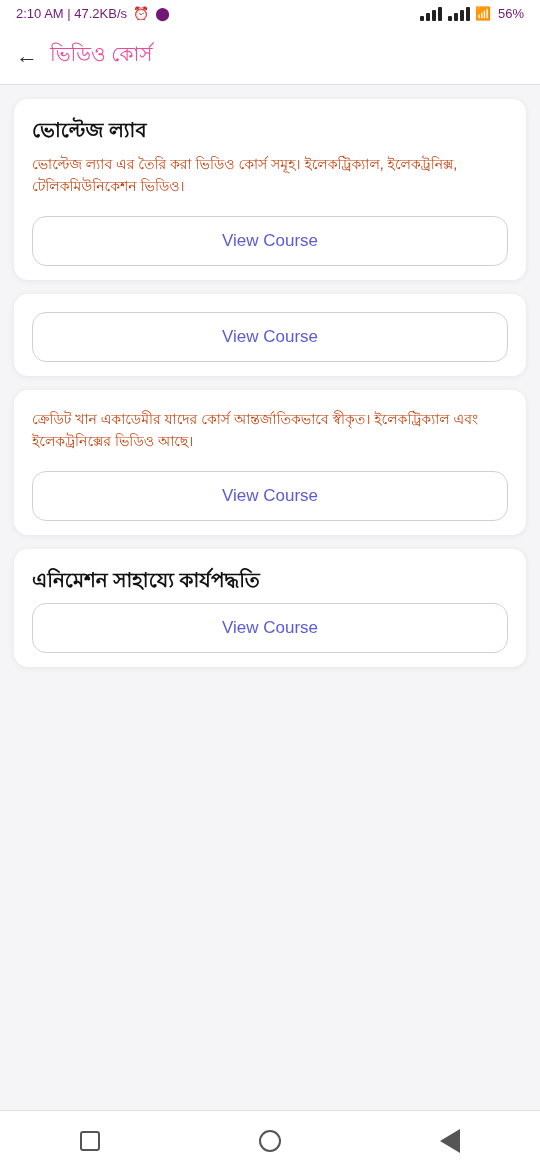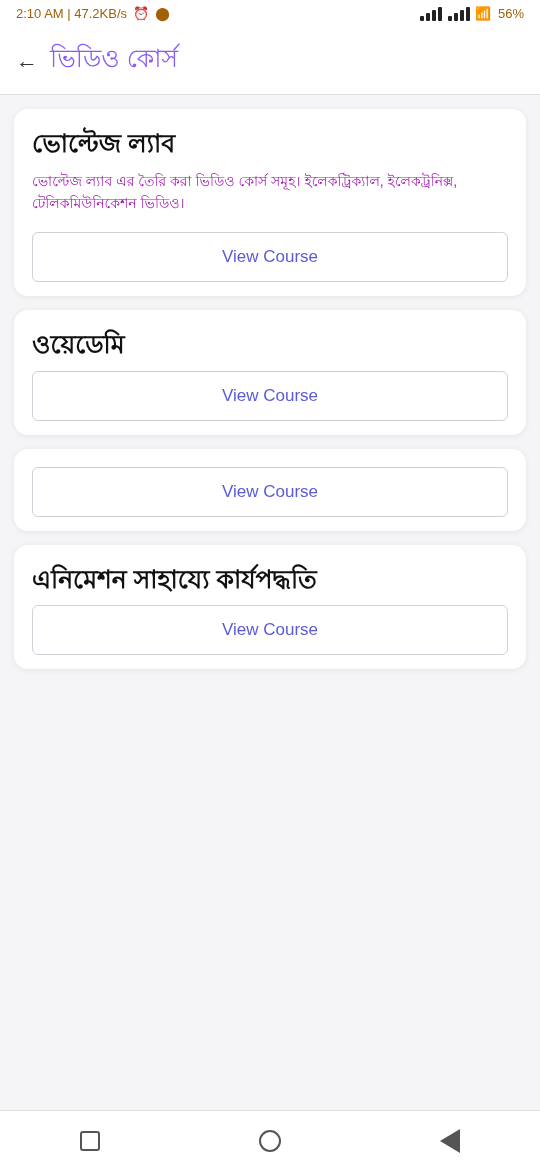--- a/index.html
+++ b/index.html
@@ -14,21 +14,21 @@
     }
 
     
     .status-bar {
       display: flex;
       justify-content: space-between;
       align-items: center;
       padding: 6px 16px;
       background: #fff;
       font-size: 13px;
-      color: #a16207;
+      color: #701a75;
     }
     .status-left { display: flex; align-items: center; gap: 6px; }
     .status-right { display: flex; align-items: center; gap: 6px; }
     .signal-bars { display: flex; gap: 2px; align-items: flex-end; }
     .bar { width: 4px; background: #222; border-radius: 1px; }
 
     
     .header {
       display: flex;
       align-items: center;
@@ -37,58 +37,58 @@
       border-bottom: 1px solid #e0e0e0;
       gap: 12px;
     }
     .back-btn {
       font-size: 22px;
       color: #333;
       cursor: pointer;
       user-select: none;
     }
     .header-title {
-      font-size: 25px;
-      color: #8b5cf6;
+      font-size: 20px;
+      color: #ec4899;
       font-weight: 500;
     }
 
     
     .content {
       padding: 14px 14px;
       display: flex;
       flex-direction: column;
       gap: 14px;
     }
 
     
     .course-card {
       background: #fff;
       border-radius: 14px;
       padding: 18px 18px 14px 18px;
       box-shadow: 0 1px 6px rgba(0,0,0,0.07);
     }
     .course-title {
-      font-size: 25px;
+      font-size: 20px;
       font-weight: 700;
       color: #111;
       margin-bottom: 10px;
       line-height: 1.3;
     }
     .course-desc {
       font-size: 14px;
-      color: #a21caf;
+      color: #c2410c;
       line-height: 1.6;
       margin-bottom: 18px;
     }
     .view-course-btn {
       display: block;
       text-align: center;
       border: 1px solid #d0d0d8;
-      border-radius: 6px;
+      border-radius: 14px;
       padding: 14px 0;
       color: #5b5bd6;
       font-size: 17px;
       font-weight: 500;
       cursor: pointer;
       background: #fff;
       width: 100%;
       user-select: none;
     }
 
@@ -164,24 +164,24 @@
   <span class="header-title">ভিডিও কোর্স</span>
 </div>
 
 <div class="content" id="course-list">
 <div class="course-card">
       <div class="course-title">ভোল্টেজ ল্যাব</div>
       <div class="course-desc">ভোল্টেজ ল্যাব এর তৈরি করা ভিডিও কোর্স সমূহ। ইলেকট্রিক্যাল, ইলেকট্রনিক্স, টেলিকমিউনিকেশন ভিডিও।</div>
       <button class="view-course-btn">View Course</button>
     </div>
     <div class="course-card">
-      <div class="course-title">ওয়েডেমি</div>
       <button class="view-course-btn">View Course</button>
     </div>
     <div class="course-card">
+      <div class="course-desc">ক্রেডিট খান একাডেমীর যাদের কোর্স আন্তর্জাতিকভাবে স্বীকৃত। ইলেকট্রিক্যাল এবং ইলেকট্রনিক্সের ভিডিও আছে।</div>
       <button class="view-course-btn">View Course</button>
     </div>
     <div class="course-card">
       <div class="course-title">এনিমেশন সাহায্যে কার্যপদ্ধতি</div>
       <button class="view-course-btn">View Course</button>
     </div>
   </div>
 
 <div class="bottom-nav">
   <div class="nav-icon">

